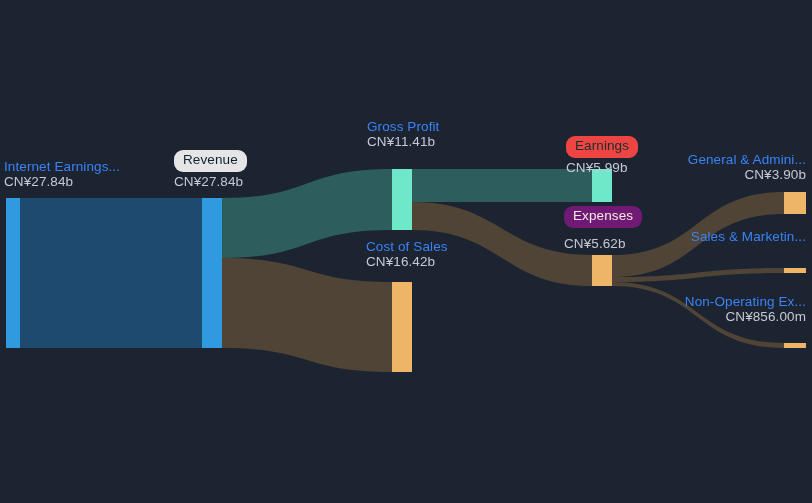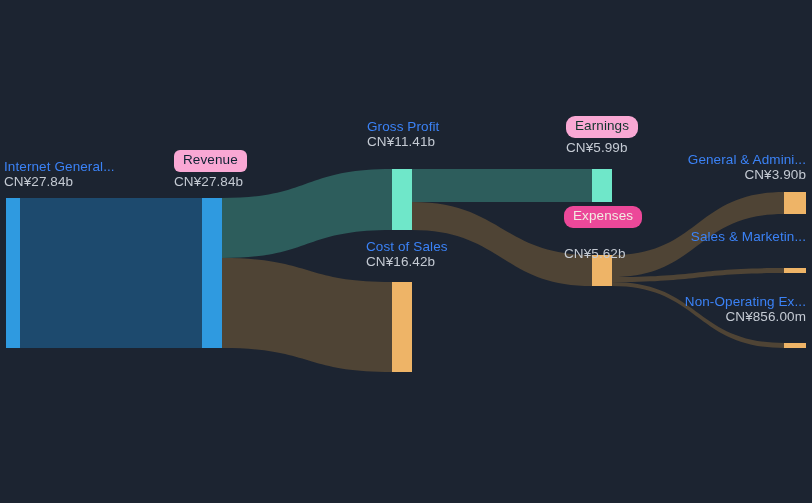--- a/index.html
+++ b/index.html
@@ -61,30 +61,30 @@
   }
   .badge {
     display: inline-block;
     padding: 3px 9px 4px 9px;
     border-radius: 9px;
     font-size: 13.5px;
     line-height: 1.1;
     letter-spacing: 0.1px;
   }
   .badge-revenue {
-    background: #f9a8d4;
+    background: #e5e5e5;
     color: #0f2234;
-    border-radius: 6px;
   }
   .badge-earnings {
-    background: #f9a8d4;
+    background: #ef4444;
     color: #10342c;
+    margin-top: 20px;
   }
   .badge-expenses {
-    background: #ec4899;
+    background: #701a75;
     color: #f2ece2;
   }
 </style>
 </head>
 <body>
 
 <div id="chart-root">
 
   <svg class="sankey" viewBox="0 0 812 503" xmlns="http://www.w3.org/2000/svg">
 
@@ -113,21 +113,21 @@
     <rect x="592" y="169" width="20" height="33" fill="#6fe7c9"></rect>
     <rect x="592" y="255" width="20" height="31" fill="#eeb467"></rect>
     <rect x="784" y="192" width="22" height="22" fill="#eeb467"></rect>
     <rect x="784" y="268" width="22" height="5" fill="#eeb467"></rect>
     <rect x="784" y="343" width="22" height="5" fill="#eeb467"></rect>
   </svg>
 
   <div class="label-layer">
 
     <div class="node-label align-left" style="left:4px; top:159px;">
-      <span class="name">Internet General...</span>
+      <span class="name">Internet Earnings...</span>
       <span class="value">CN¥27.84b</span>
     </div>
 
     <div class="node-label align-left" style="left:174px; top:150px;">
       <span class="badge badge-revenue">Revenue</span>
       <span class="value" style="margin-top:2px;">CN¥27.84b</span>
     </div>
 
     <div class="node-label align-left" style="left:367px; top:119px;">
       <span class="name">Gross Profit</span>
@@ -139,21 +139,21 @@
       <span class="value">CN¥16.42b</span>
     </div>
 
     <div class="node-label align-left" style="left:566px; top:116px;">
       <span class="badge badge-earnings">Earnings</span>
       <span class="value" style="margin-top:2px;">CN¥5.99b</span>
     </div>
 
     <div class="node-label align-left" style="left:564px; top:206px;">
       <span class="badge badge-expenses">Expenses</span>
-      <span class="value" style="margin-top:18px;">CN¥5.62b</span>
+      <span class="value" style="margin-top:8px;">CN¥5.62b</span>
     </div>
 
     <div class="node-label align-right" style="right:6px; top:152px;">
       <span class="name">General &amp; Admini...</span>
       <span class="value">CN¥3.90b</span>
     </div>
 
     <div class="node-label align-right" style="right:6px; top:229px;">
       <span class="name">Sales &amp; Marketin...</span>
     </div>

